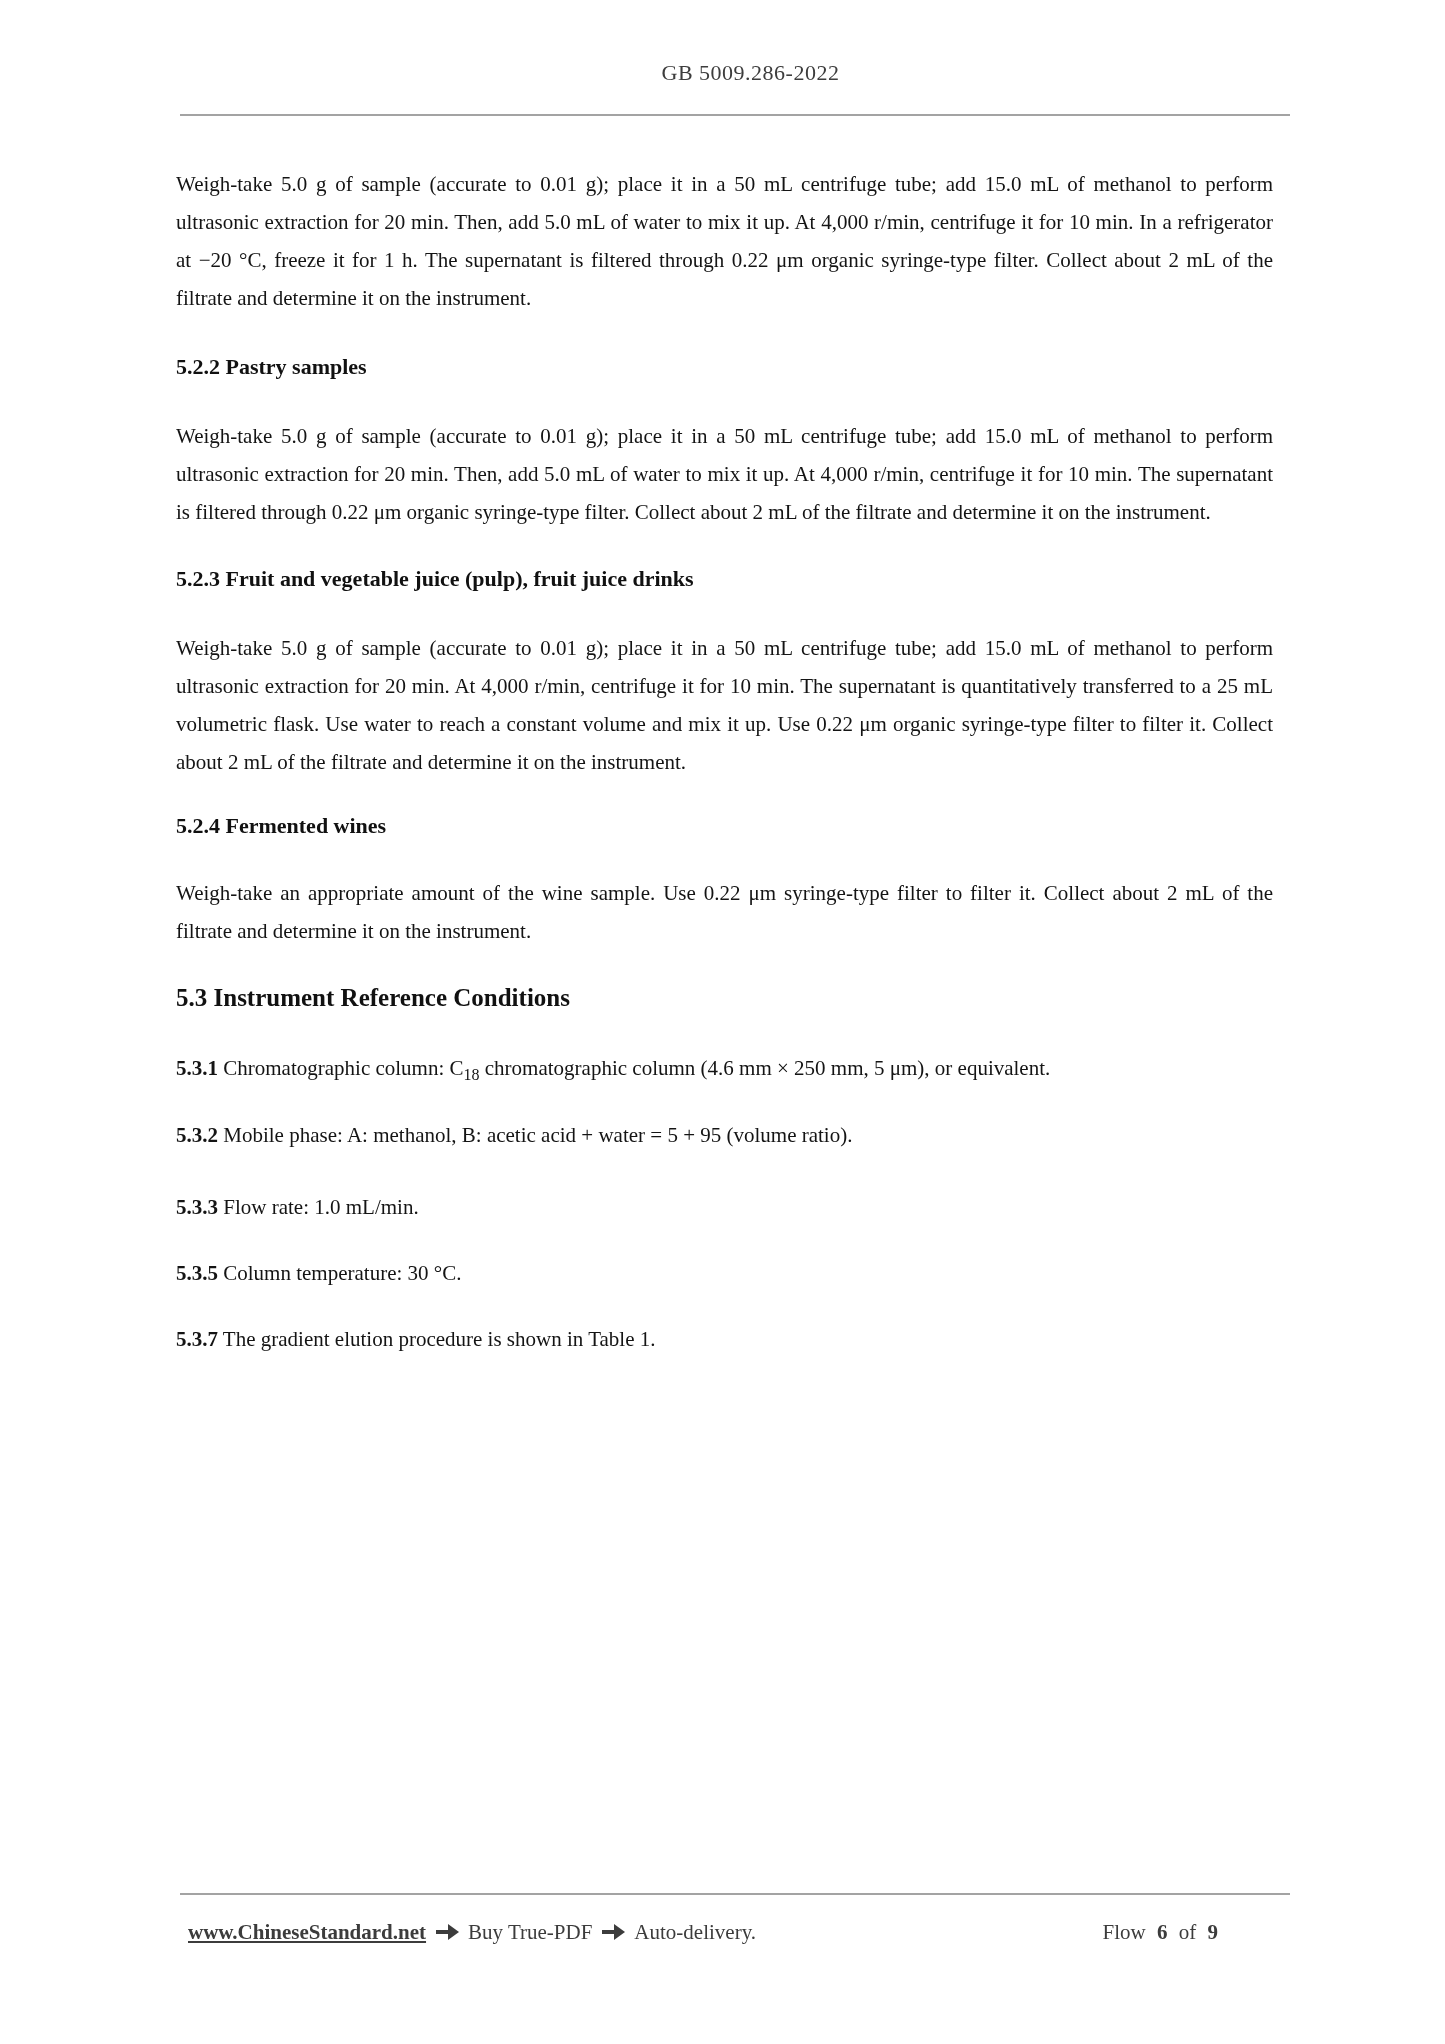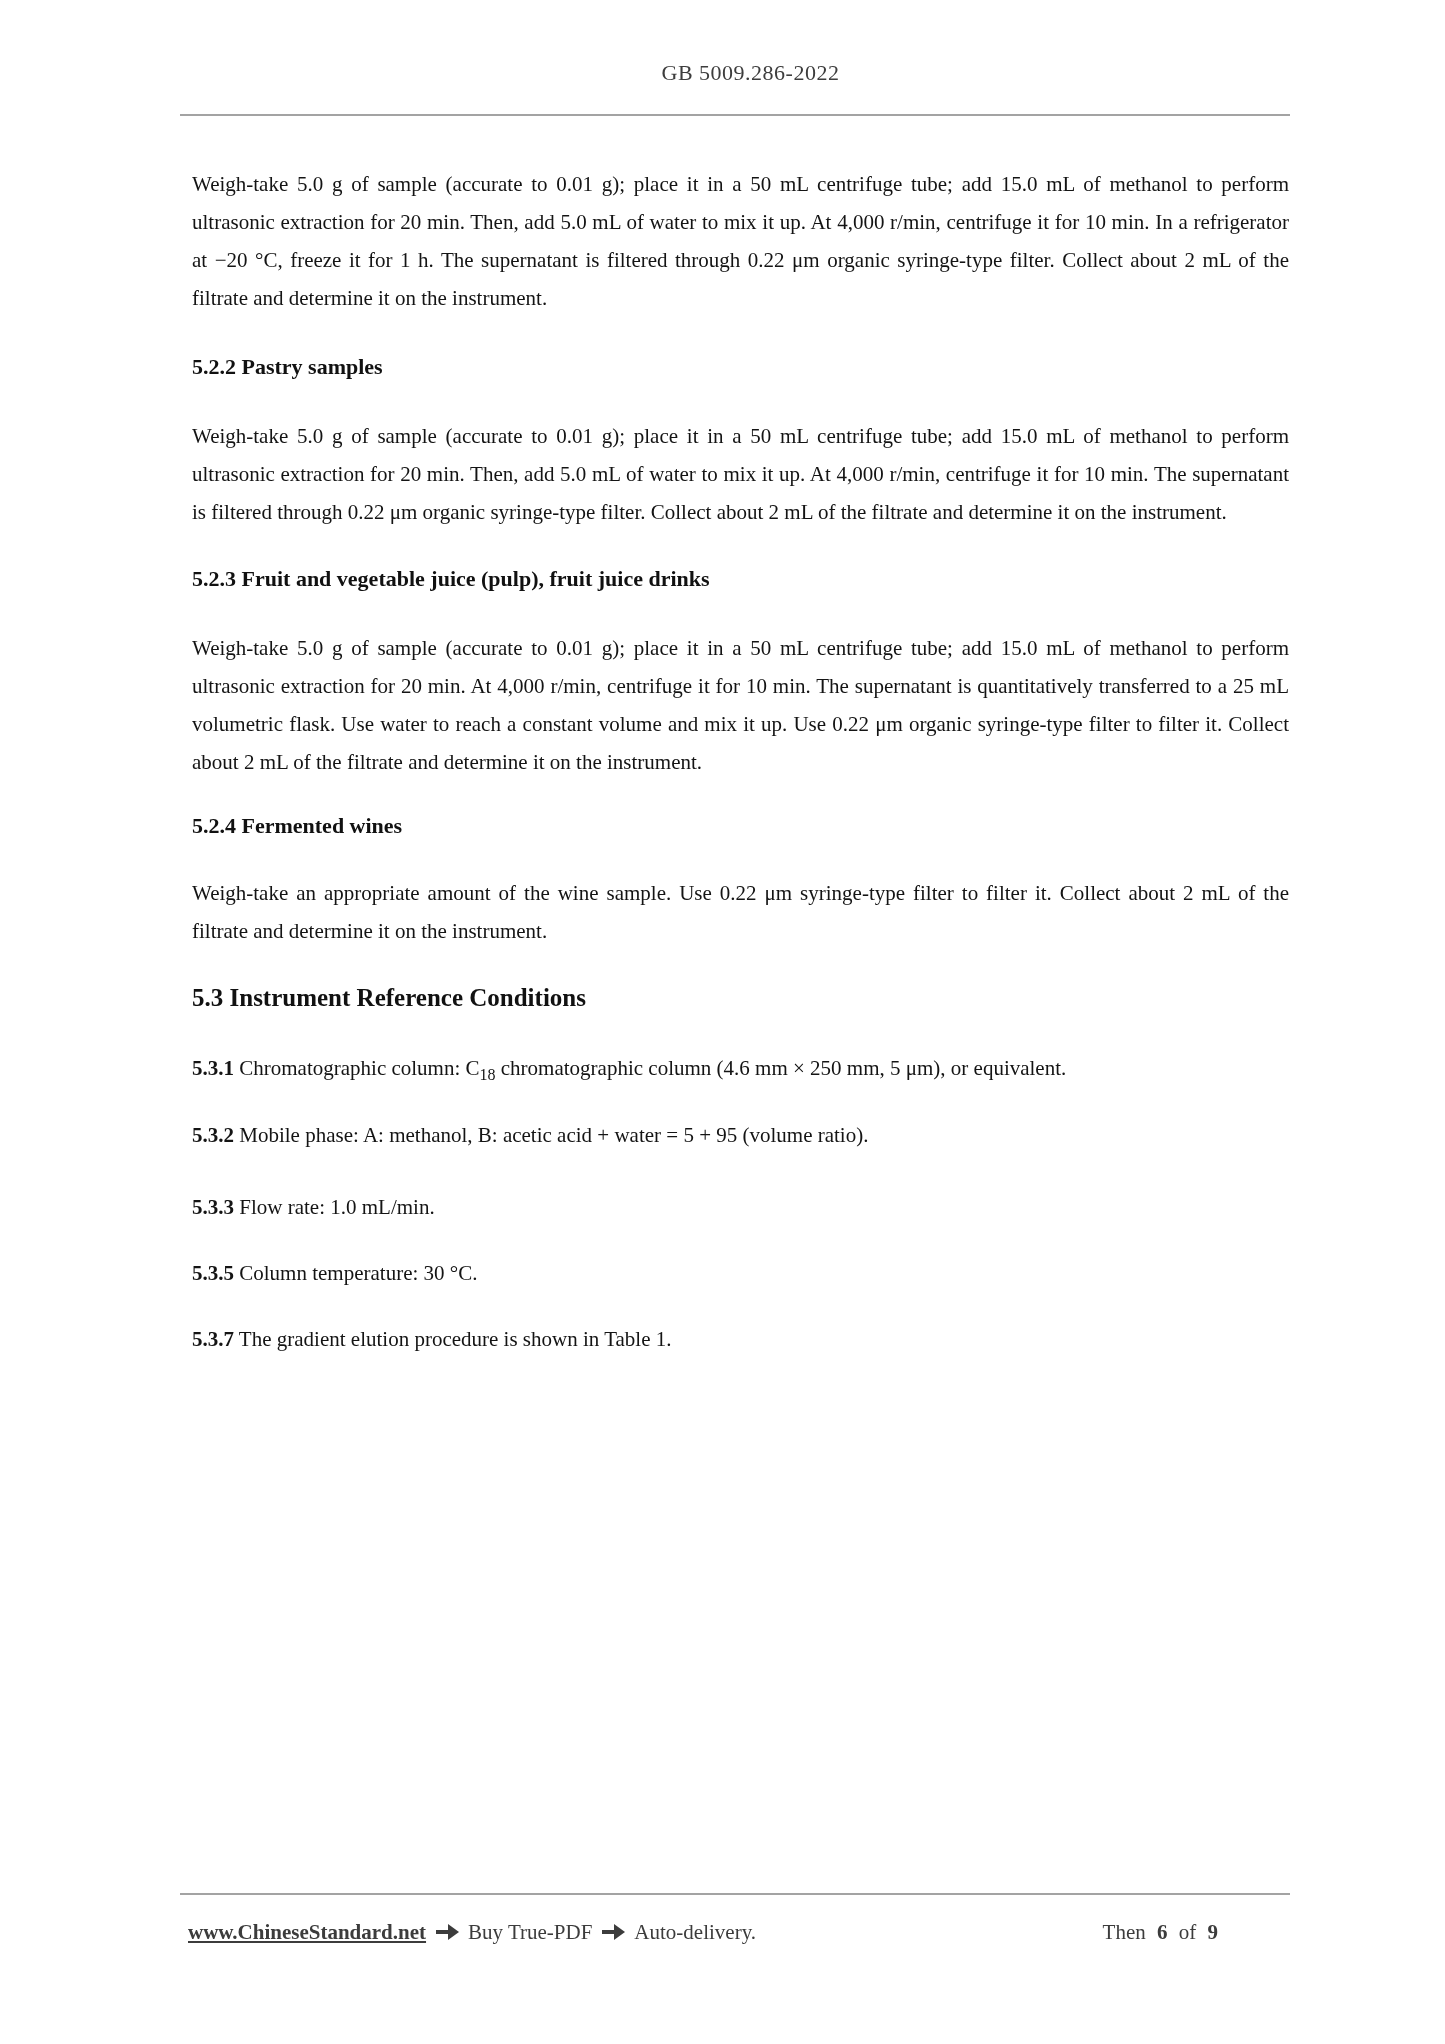--- a/index.html
+++ b/index.html
@@ -33,21 +33,21 @@
     width: 1110px;
     border-top: 2px solid #a3a3a3;
     height: 0;
   }
   .header-rule { top: 114px; }
   .footer-rule { top: 1893px; }
 
   .main {
     position: absolute;
     top: 128px;
-    left: 192px;
+    left: 176px;
     width: 1097px;
   }
   p.body-text {
     font-size: 21px;
     line-height: 38px;
     text-align: justify;
     margin: 0;
     color: #141414;
   }
   h3.sub-heading {
@@ -184,18 +184,18 @@
 
 <div class="footer">
   <div class="footer-left">
     <span class="footer-link">www.ChineseStandard.net</span>
     <span class="arrow-icon"></span>
     <span>Buy True-PDF</span>
     <span class="arrow-icon"></span>
     <span>Auto-delivery.</span>
   </div>
   <div class="footer-right">
-    <span>Then</span>
+    <span>Flow</span>
     <span class="strong">6</span>
     <span>of</span>
     <span class="strong">9</span>
   </div>
 </div>
 
 </body></html>

